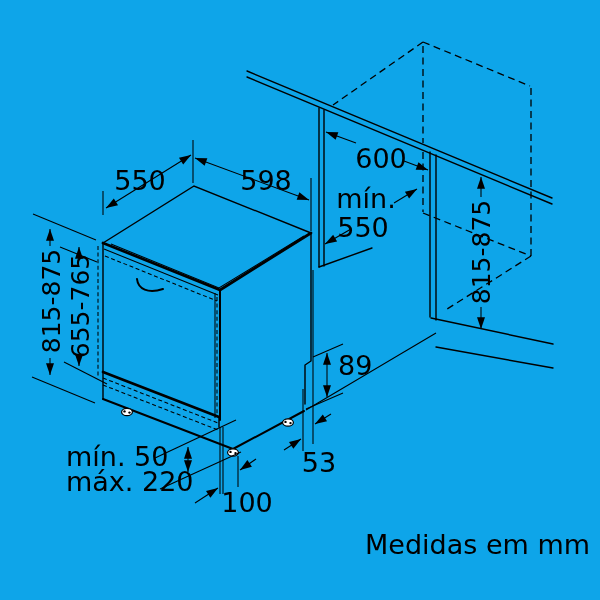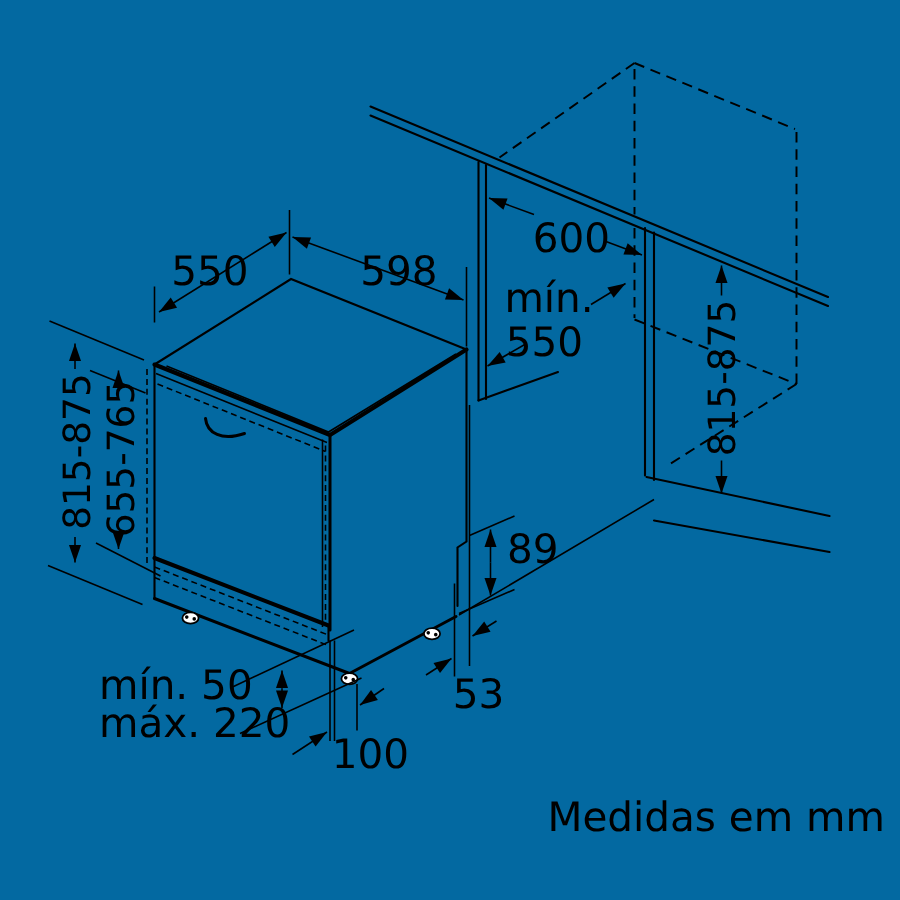--- a/index.html
+++ b/index.html
@@ -1,16 +1,16 @@
 <!DOCTYPE html>
 <html><head>
 <meta charset="utf-8">
 <style>
   html,body{margin:0;padding:0;background:#fff;}
-  .stage{width:600px;height:600px;background:#0369a1;position:relative;overflow:hidden;}
+  .stage{width:600px;height:600px;background:#0ea5e9;position:relative;overflow:hidden;}
   svg{display:block;}
   .ln{stroke:#000;stroke-width:1.4;fill:none;stroke-linecap:round;}
   .med{stroke:#000;stroke-width:2.0;fill:none;stroke-linecap:round;}
   .bold{stroke:#000;stroke-width:2.7;fill:none;stroke-linejoin:round;stroke-linecap:round;}
   .thin{stroke:#000;stroke-width:1.05;fill:none;}
   .dash{stroke:#000;stroke-width:1.3;fill:none;stroke-dasharray:7 4.5;}
   .fdash{stroke:#000;stroke-width:1.05;fill:none;stroke-dasharray:4 2.6;}
   .foot{stroke:#000;stroke-width:1.2;fill:#fff;}
   text{fill:#000;font-family:"DejaVu Sans","Liberation Sans",sans-serif;font-size:27px;}
   .vtext{font-size:25px;}

